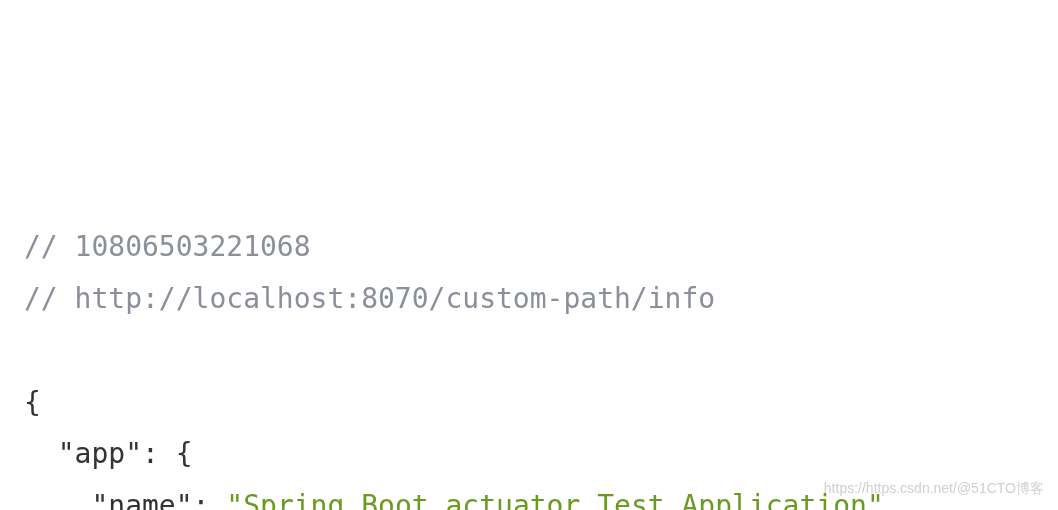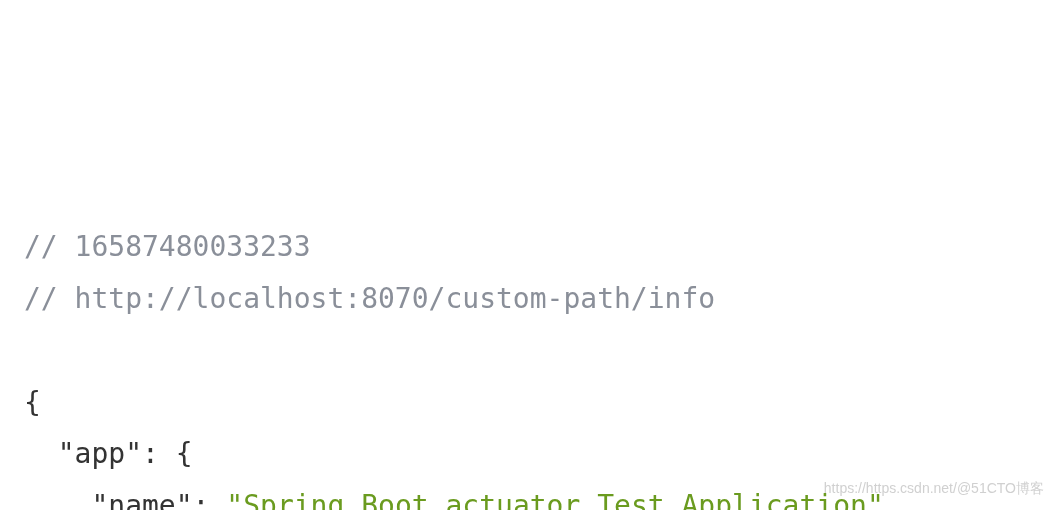--- a/index.html
+++ b/index.html
@@ -43,21 +43,21 @@
       color: #d0d0d0;
       font-family: Arial, sans-serif;
       white-space: nowrap;
     }
   </style>
 </head>
 <body>
 
 
 
-<div><span class="comment">// 16587480033233</span>
+<div><span class="comment">// 10806503221068</span>
 <span class="comment">// http://localhost:8070/custom-path/info</span>
 
 <span class="brace">{</span>
   <span class="key">"app"</span><span class="colon">:</span> <span class="brace">{</span>
     <span class="key">"name"</span><span class="colon">:</span> <span class="string">"Spring Boot actuator Test Application"</span><span class="colon">,</span>
      
      
   
 </div>
 <div class="watermark">https://https.csdn.net/@51CTO博客</div>

